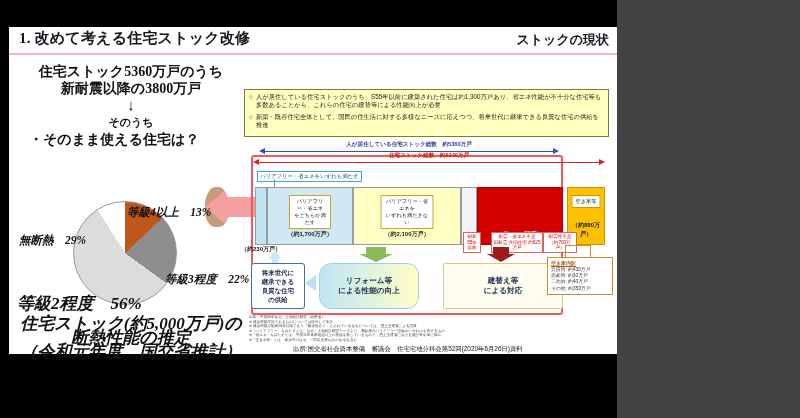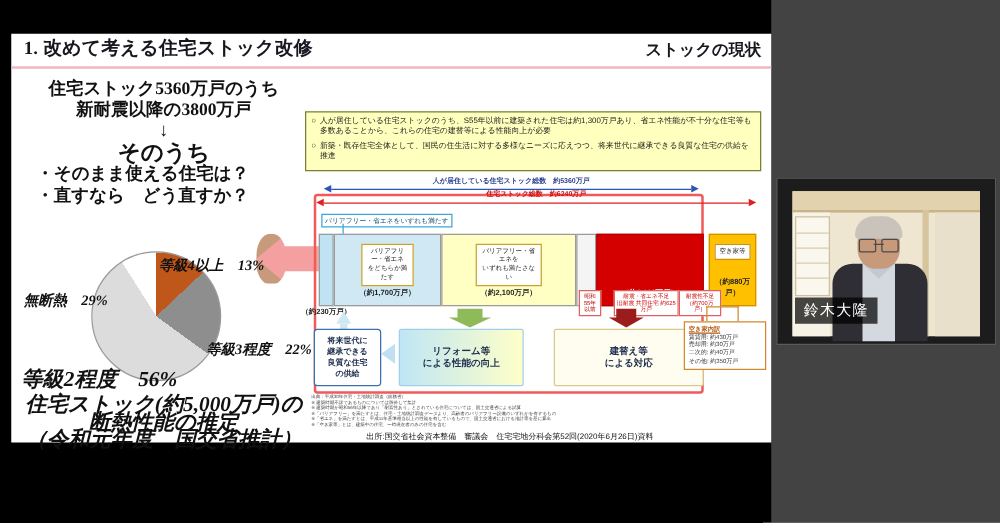--- a/index.html
+++ b/index.html
@@ -15,21 +15,21 @@
   .slide-title{position:absolute;left:10px;top:2px;font-family:"Liberation Serif","DejaVu Serif",serif;
        font-weight:bold;font-size:15px;color:#17171f;letter-spacing:.2px;}
   .slide-subtitle{position:absolute;right:8px;top:4px;font-family:"Liberation Serif","DejaVu Serif",serif;
        font-weight:bold;font-size:13px;color:#17171f;}
 
   
   .lead{position:absolute;left:12px;top:36px;width:220px;text-align:center;
         font-family:"Liberation Serif","DejaVu Serif",serif;font-weight:bold;color:#111;}
   .lead .l1{font-size:14px;line-height:17px;}
   .lead .arrowdown{font-size:15px;line-height:15px;margin-top:1px;}
-  .lead .l2{font-size:18px;line-height:17px;margin-top:1px;}
+  .lead .l2{font-size:11px;line-height:17px;margin-top:1px;}
   .lead .l3{font-size:14px;line-height:18px;text-align:left;padding-left:8px;}
 
   
   .pie-area{position:absolute;left:6px;top:170px;width:232px;height:152px;font-style:italic;}
   .pie{position:absolute;left:58px;top:4px;width:104px;height:104px;border-radius:50%;
       border:1px solid #9a9a9a;box-sizing:border-box;
       background:conic-gradient(from 0deg,
         #c0571a 0 46.8deg,
         #8e8e8e 46.8deg 126.0deg,
         #dcdcdc 126.0deg 327.6deg,
@@ -112,21 +112,21 @@
       background:#fff;border:1px solid #e06060;padding:1px;text-align:center;white-space:nowrap;}
   .redtag.a{left:208px;width:14px;color:#b00;}
   .redtag.b{left:236px;width:48px;}
   .redtag.c{left:288px;width:30px;}
 
   
   .bbox{position:absolute;top:118px;height:46px;box-sizing:border-box;
       display:flex;align-items:center;justify-content:center;text-align:center;
       font-size:6.4px;line-height:9px;font-weight:bold;color:#1a2a4a;}
   .bb-future{left:4px;width:54px;background:#fff;border:1px solid #3a6fb0;border-radius:3px;}
-  .bb-reform{left:72px;width:100px;border:1px solid #9fd0e8;border-radius:2px;
+  .bb-reform{left:72px;width:100px;border:1px solid #9fd0e8;border-radius:12px;
       background:linear-gradient(90deg,#bfe6f5,#ffffc8);font-size:7.6px;line-height:10px;color:#203050;}
   .bb-rebuild{left:196px;width:120px;background:#fffdf0;border:1px solid #d8c98a;border-radius:2px;
       font-size:7.6px;line-height:10px;color:#203050;}
 
   .uparrow{position:absolute;left:22px;top:104px;width:0;height:0;
       border-left:6px solid transparent;border-right:6px solid transparent;border-bottom:10px solid #cfe8f4;}
   .uparrow::after{content:"";position:absolute;left:-3px;top:10px;width:6px;height:6px;background:#cfe8f4;}
   .leftarrow{position:absolute;left:58px;top:130px;width:0;height:0;
       border-top:8px solid transparent;border-bottom:8px solid transparent;border-right:11px solid #bfe0f2;}
   .grn-arrow{position:absolute;left:112px;top:102px;width:34px;height:15px;}
@@ -188,21 +188,20 @@
         <div class="slide-title">1. 改めて考える住宅ストック改修</div>
         <div class="slide-subtitle">ストックの現状</div>
       </div>
 
       <div class="lead">
         <div class="l1">住宅ストック5360万戸のうち</div>
         <div class="l1">新耐震以降の3800万戸</div>
         <div class="arrowdown">↓</div>
         <div class="l2">そのうち</div>
         <div class="l3">・そのまま使える住宅は？</div>
-        <div class="l3">・直すなら　どう直すか？</div>
       </div>
 
       <div class="big-arrow">
         <div class="tail"></div>
           <div class="head"></div>
       </div>
 
       <div class="pie-area">
         <div class="pie"></div>
         <div class="plabel pl-4">等級4以上　13%</div>
@@ -320,39 +319,14 @@
           <div>※「省エネ」を満たすとは、平成11年基準相当以上の性能を有しているもので、国土交通省における推計等を基に算出</div>
           <div>※「空き家等」とは、建築中の住宅、一時現在者のみの住宅を含む</div>
         </div>
 
         <div class="source">出所:国交省社会資本整備　審議会　住宅宅地分科会第52回(2020年6月26日)資料</div>
       </div>
 
     </div>
   </div>
 
-  <div class="tile">
-    <div class="room">
-      <div class="beam-top"></div>
-      <div class="panel-l"></div>
-      <div class="shoji">
-        <i style="top:12px"></i>
-          <i style="top:24px"></i>
-          <i style="top:36px"></i>
-          <i style="top:48px"></i>
-      </div>
-      <div class="wall-r"></div>
-      <div class="post"></div>
-      <div class="body"></div>
-      <div class="shirt"></div>
-      <div class="collar"></div>
-      <div class="head"></div>
-      <div class="hair"></div>
-      <div class="glasses">
-        <div class="lens l"></div>
-          <div class="br"></div>
-          <div class="lens r"></div>
-      </div>
-    </div>
-    <div class="namebar">鈴木大隆</div>
-  </div>
 
 </div>
 
 </body></html>

